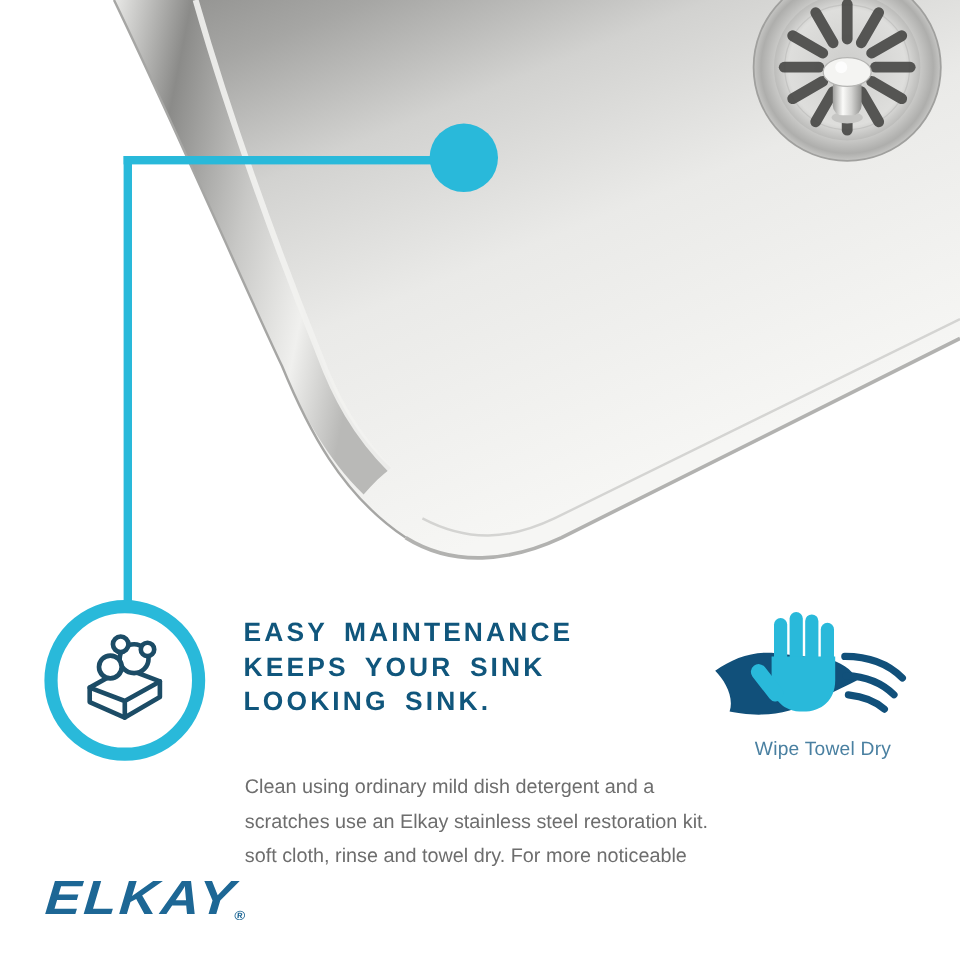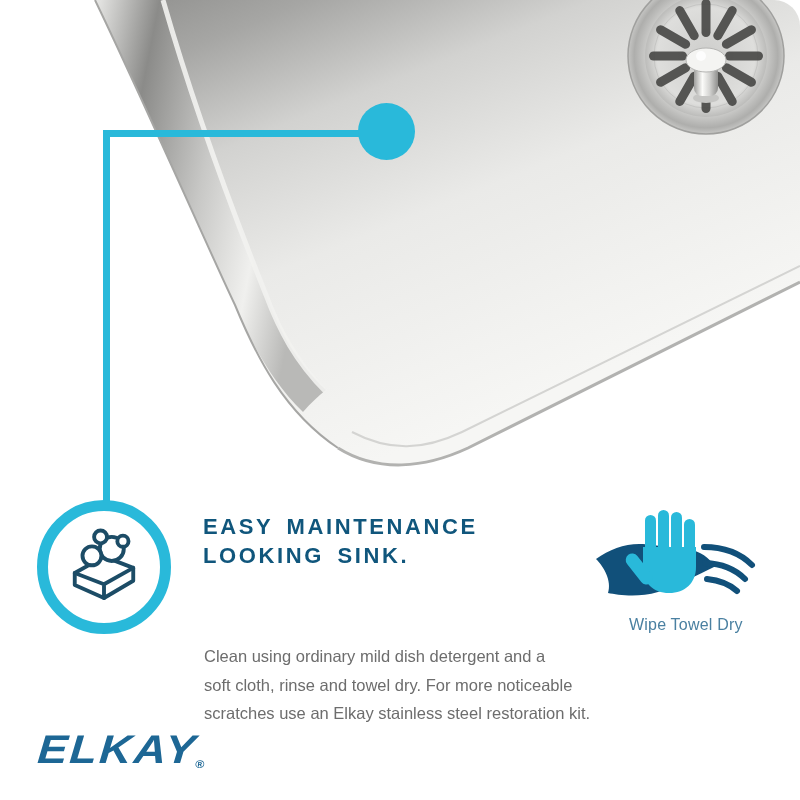--- a/index.html
+++ b/index.html
@@ -1,17 +1,17 @@
 <!DOCTYPE html>
 <html style="--accent-cyan: #29b9da; --navy: #11507a; --soap-outline: #1c4c66; --headline-blue: #10567c; --label-blue: #4a80a1; --body-gray: #6d6d6d; --logo-blue: #1d6795;"><head>
 <meta charset="utf-8">
 <style>
   html,body{margin:0;padding:0;background:#fff;}
   .canvas{position:relative;width:800px;height:800px;background:#fff;overflow:hidden;
-          font-family:"Liberation Sans",sans-serif;border-radius:26px;}
+          font-family:"Liberation Sans",sans-serif;}
   .sink-svg{position:absolute;left:0;top:0;}
   
   .callout-hline{position:absolute;left:103px;top:130px;width:284px;height:7px;
                  background:var(--accent-cyan);z-index:4;}
   .callout-vline{position:absolute;left:103px;top:130px;width:7px;height:374px;
                  background:var(--accent-cyan);z-index:4;}
   .callout-dot{position:absolute;left:358px;top:103px;width:57px;height:57px;
                border-radius:50%;background:var(--accent-cyan);z-index:5;}
   
   .soap-badge{position:absolute;left:37px;top:500px;width:134px;height:134px;
@@ -130,27 +130,28 @@
         <circle cx="59" cy="29" r="14"></circle>
         <circle cx="36" cy="37" r="11"></circle>
         <circle cx="46" cy="15" r="7.5"></circle>
         <circle cx="72" cy="20" r="6.5"></circle>
       </g>
     </svg>
   </div>
 
   <div class="headline">
     <div>EASY MAINTENANCE</div>
+    <div>KEEPS YOUR SINK</div>
     <div>LOOKING SINK.</div>
   </div>
 
   <div class="bodycopy">
     <div>Clean using ordinary mild dish detergent and a</div>
+    <div>scratches use an Elkay stainless steel restoration kit.</div>
     <div>soft cloth, rinse and towel dry. For more noticeable</div>
-    <div>scratches use an Elkay stainless steel restoration kit.</div>
   </div>
 
   <svg class="wipe-icon" width="172" height="102" viewBox="0 0 172 102" aria-hidden="true">
     <path fill="var(--navy)" d="M8,56 C22,46 38,40 55,41 L100,46 C112,48 122,55 126,63 L126,64
          C110,72 90,82 70,89 C50,95 30,92 20,90 C24,78 16,64 8,56 Z"></path>
     <g fill="var(--accent-cyan)">
       <rect x="57" y="12" width="11" height="42" rx="5.5"></rect>
       <rect x="70" y="7" width="11" height="47" rx="5.5"></rect>
       <rect x="83" y="9" width="11" height="45" rx="5.5"></rect>
       <rect x="96" y="16" width="11" height="38" rx="5.5"></rect>

